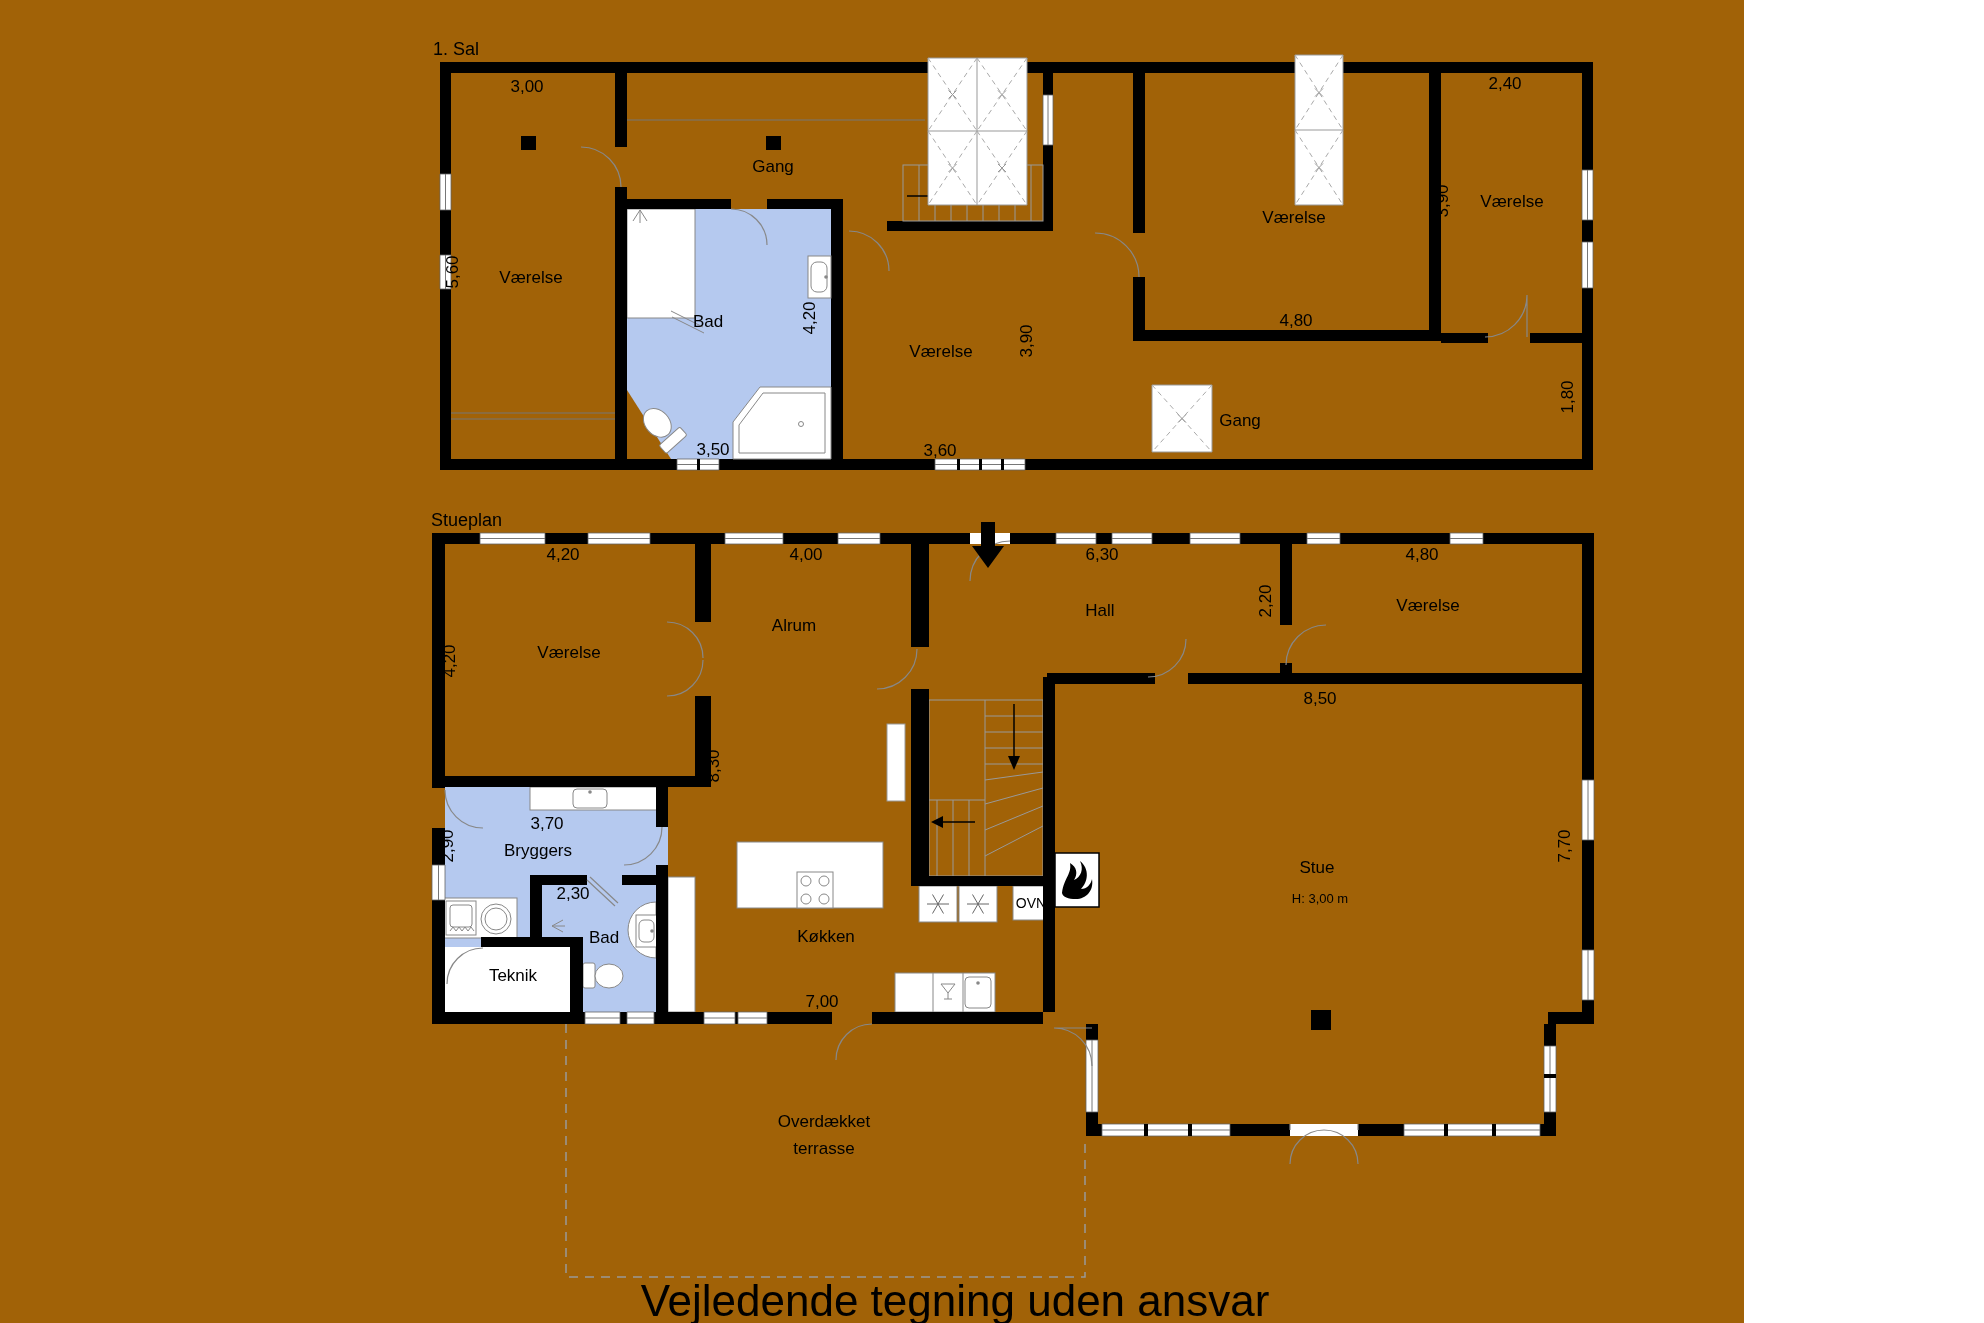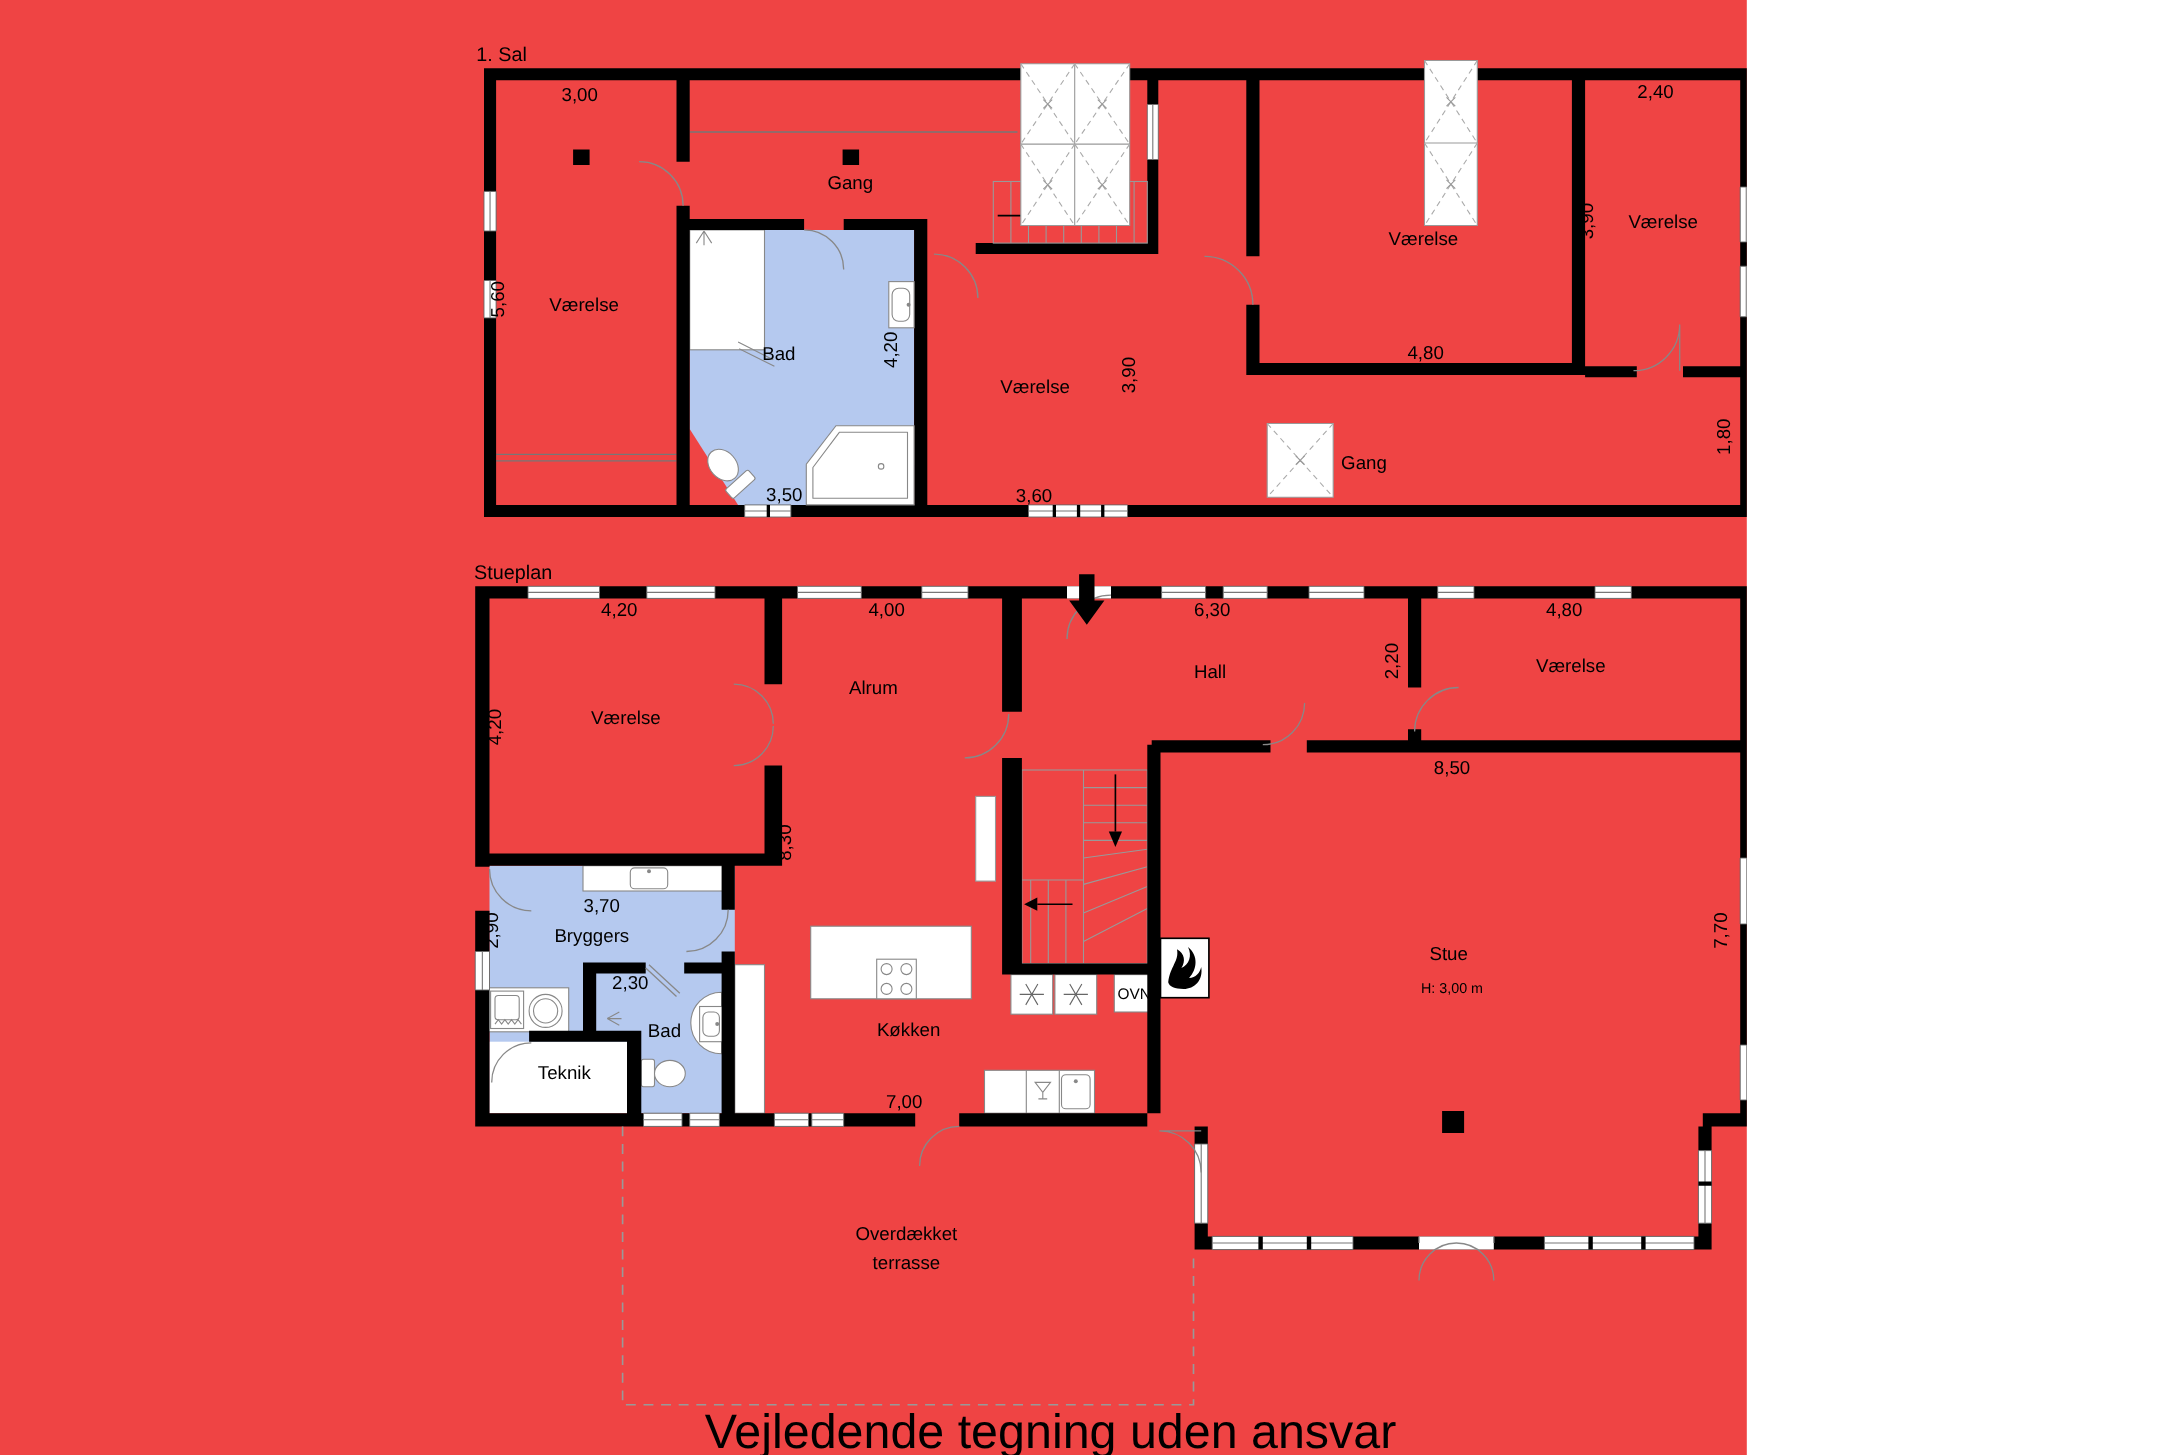--- a/index.html
+++ b/index.html
@@ -1,16 +1,16 @@
 <!DOCTYPE html>
 <html><head>
 <meta charset="utf-8">
 <style>
   html,body{margin:0;padding:0;background:#fff;}
-  .page{position:relative;width:1588px;height:1323px;background:#ef4444;overflow:hidden;
+  .page{position:relative;width:1744px;height:1323px;background:#a16207;overflow:hidden;
         font-family:"Liberation Sans","DejaVu Sans",sans-serif;}
   svg text{fill:#000;font-family:"Liberation Sans","DejaVu Sans",sans-serif;}
   .t17{font-size:17px;} .t13{font-size:13px;} .t14{font-size:14px;}
   .t18{font-size:18px;} .t30{font-size:30px;} .t26{font-size:26px;} .t44{font-size:44px;}
   .mid{text-anchor:middle;}
 </style>
 </head>
 <body>
 
 <div class="page">

